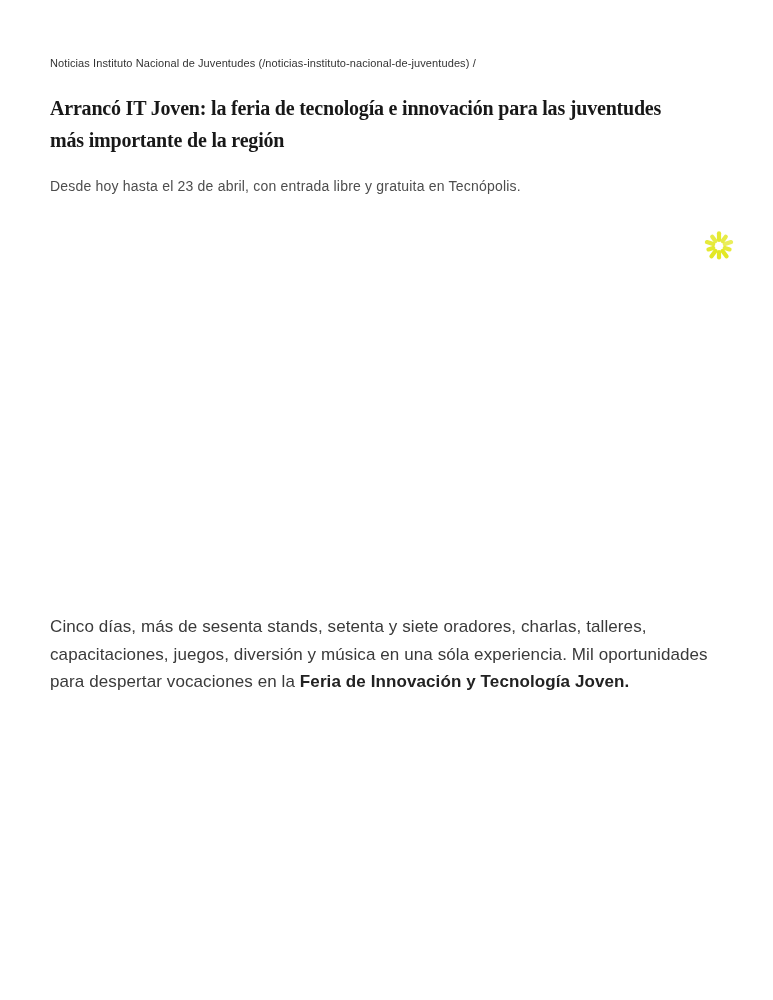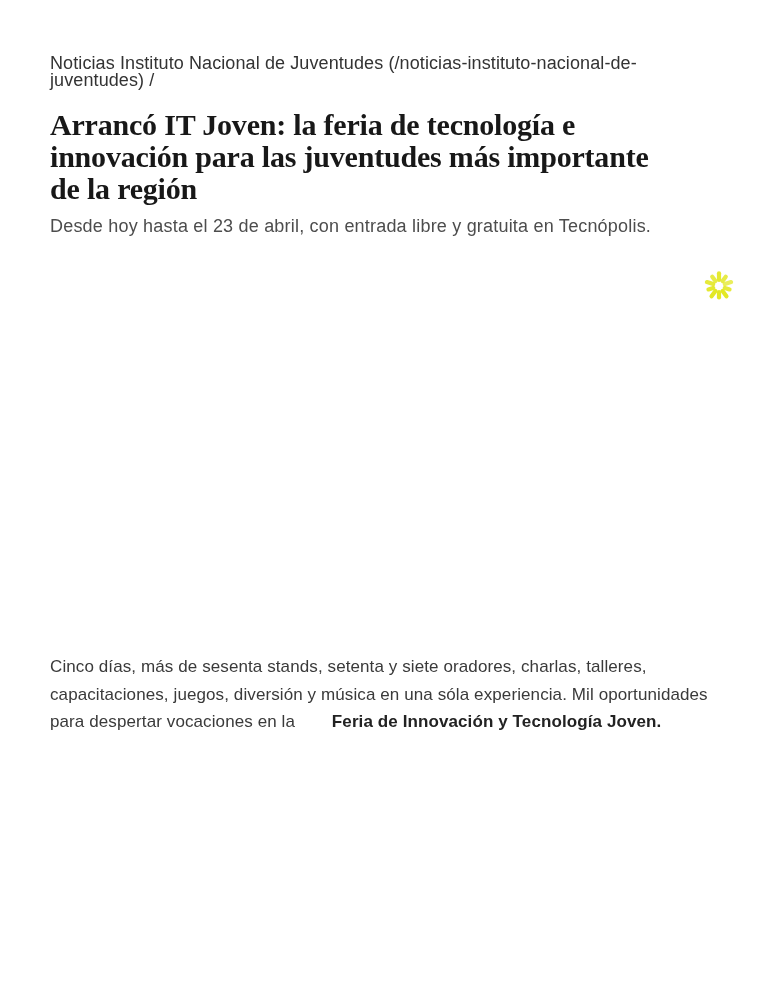--- a/index.html
+++ b/index.html
@@ -9,45 +9,45 @@
     width: 773px;
     height: 1000px;
     background: #ffffff;
     overflow: hidden;
     font-family: "Liberation Sans", "DejaVu Sans", sans-serif;
   }
   .content {
     padding: 55px 46px 0 50px;
   }
   .breadcrumb {
-    font-size: 18px;
+    font-size: 11px;
     line-height: 17px;
     color: #333333;
     letter-spacing: 0.1px;
   }
   .breadcrumb a {
     color: #333333;
     text-decoration: none;
     cursor: pointer;
   }
   .breadcrumb .sep { color: #333333; }
   h1.title {
     margin-top: 20px;
     max-width: 620px;
     font-family: "Liberation Serif", "DejaVu Serif", serif;
     font-weight: 700;
-    font-size: 30px;
+    font-size: 20px;
     line-height: 32px;
     color: #181818;
     letter-spacing: -0.2px;
   }
   p.subtitle {
-    margin-top: 8px;
+    margin-top: 17px;
     max-width: 690px;
-    font-size: 18px;
+    font-size: 14px;
     line-height: 26px;
     color: #4d4d4d;
     letter-spacing: 0.2px;
   }
   .date {
     margin-top: 40px;
     font-size: 14.5px;
     line-height: 18px;
     color: #333333;
     letter-spacing: 0.2px;
@@ -66,21 +66,20 @@
   p.body-paragraph {
     max-width: 660px;
     font-size: 17px;
     line-height: 27.5px;
     color: #3a3a3a;
     letter-spacing: 0.1px;
   }
   p.body-paragraph strong {
     font-weight: 700;
     color: #222222;
-    margin-left: 32px;
   }
 </style>
 </head>
 <body>
 
 <div class="page">
   <div class="content">
 
     <nav class="breadcrumb">
       <a href="#">Noticias Instituto Nacional de Juventudes (/noticias-instituto-nacional-de-juventudes)</a><span class="sep"> /</span>

